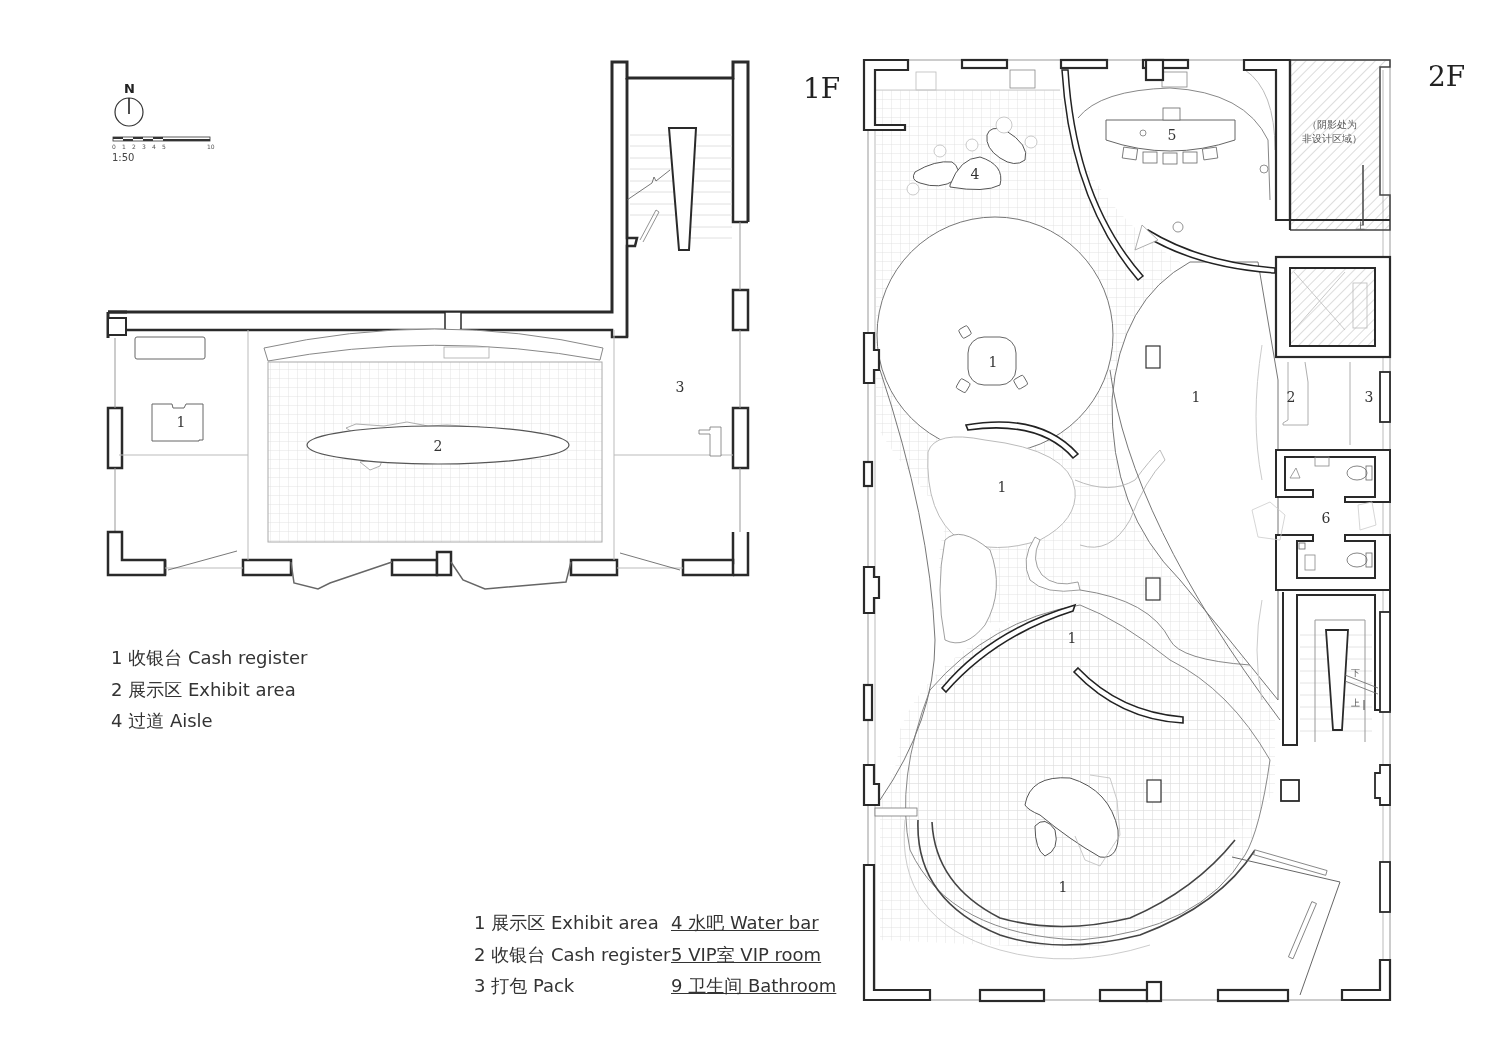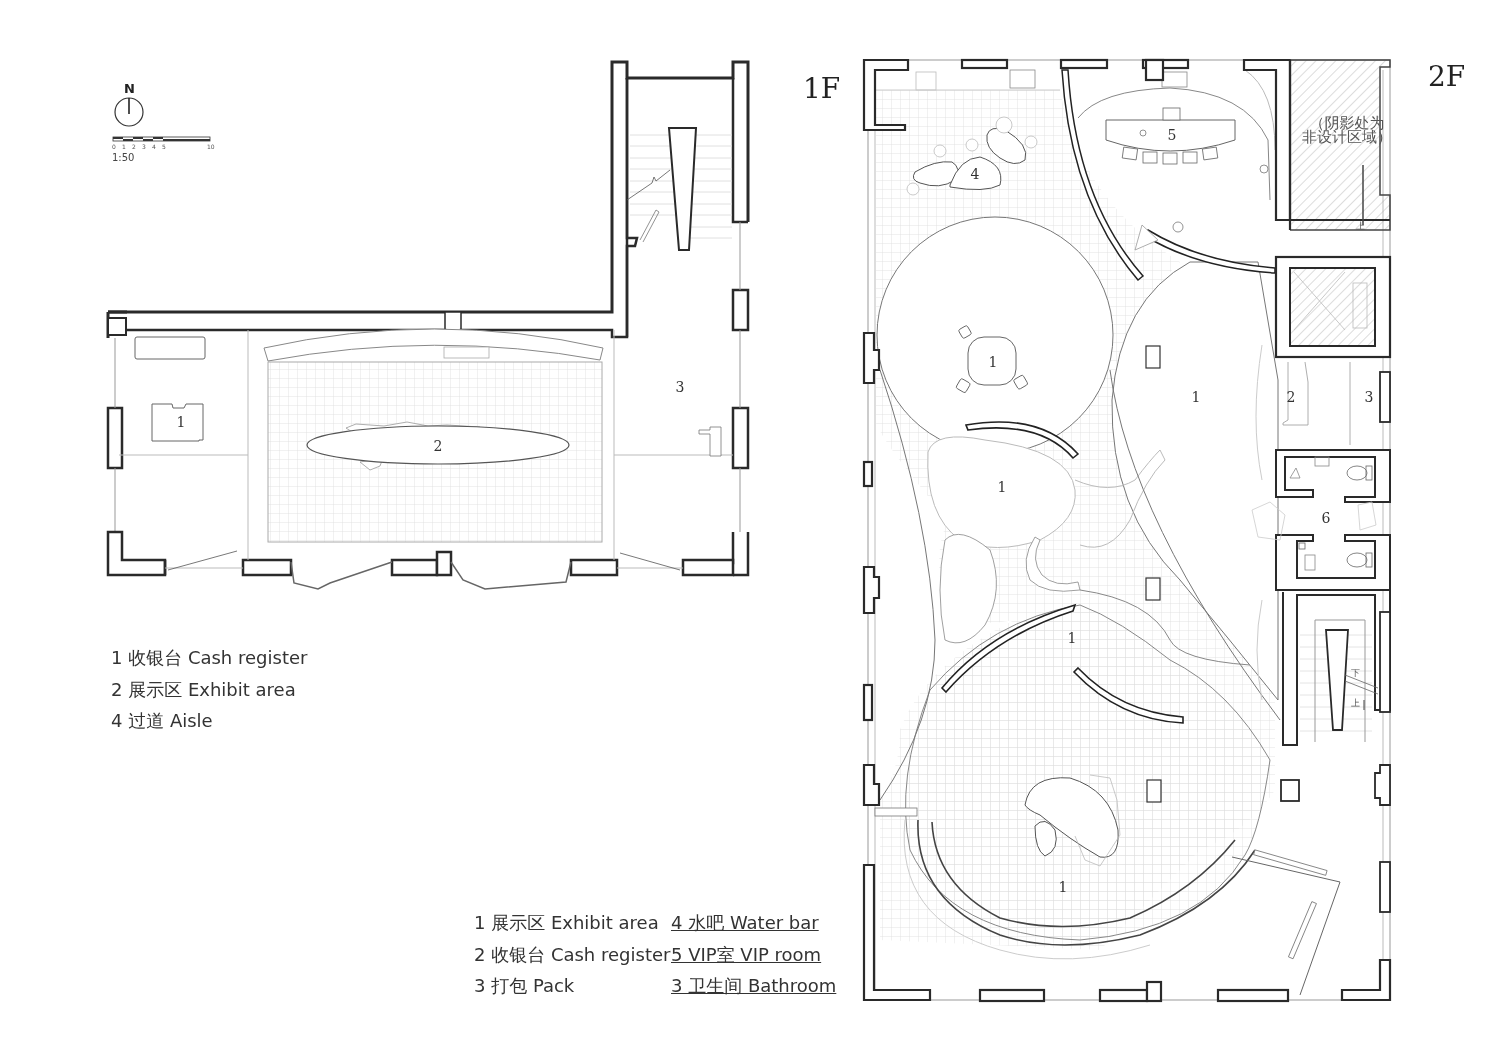--- a/index.html
+++ b/index.html
@@ -5,21 +5,21 @@
   html,body{margin:0;padding:0;background:#ffffff;}
   body{width:1500px;height:1061px;position:relative;overflow:hidden;font-family:"DejaVu Sans","Liberation Sans",sans-serif;color:#222;}
   #plan{position:absolute;left:0;top:0;}
   .floor-title{position:absolute;font-family:"DejaVu Serif","Liberation Serif",serif;font-size:28px;color:#222;}
   .legend{position:absolute;font-size:18px;line-height:31.5px;color:#333;}
   .legend div{white-space:nowrap;}
   .room-label{position:absolute;font-family:"DejaVu Serif","Liberation Serif",serif;font-size:14px;color:#333;transform:translate(-50%,-50%);}
   .north-n{position:absolute;left:124px;top:81px;font-weight:bold;font-size:13px;}
   .scale-text{position:absolute;font-size:6px;color:#555;}
   .scale-ratio{position:absolute;left:112px;top:152px;font-size:10px;color:#444;}
-  .hatch-note{position:absolute;left:1302px;top:118px;font-size:15px;line-height:14px;color:#555;text-align:center;font-family:Liberation Mono, monospace;}
+  .hatch-note{position:absolute;left:1302px;top:118px;font-size:10px;line-height:14px;color:#555;text-align:center;font-family:Liberation Serif, serif;}
   .stair-mark{position:absolute;font-size:9px;color:#555;font-family:"DejaVu Serif","Liberation Serif",serif;}
 </style>
 </head>
 <body>
 
 <svg id="plan" width="1500" height="1061" viewBox="0 0 1500 1061" xmlns="http://www.w3.org/2000/svg">
   <defs>
     <pattern id="grid" width="9" height="9" patternUnits="userSpaceOnUse">
       <path d="M9 0 L0 0 0 9" fill="none" stroke="#dcdcdc" stroke-width="0.8"></path>
     </pattern>
@@ -323,14 +323,14 @@
 </div>
 
 <div class="legend" style="left:474px;top:907px;">
   <div>1 展示区 Exhibit area</div>
   <div>2 收银台 Cash register</div>
   <div>3 打包 Pack</div>
 </div>
 <div class="legend" style="left:671px;top:907px;text-decoration:underline;">
   <div>4 水吧 Water bar</div>
   <div>5 VIP室 VIP room</div>
-  <div>3 卫生间 Bathroom</div>
+  <div>9 卫生间 Bathroom</div>
 </div>
 
 </body></html>

